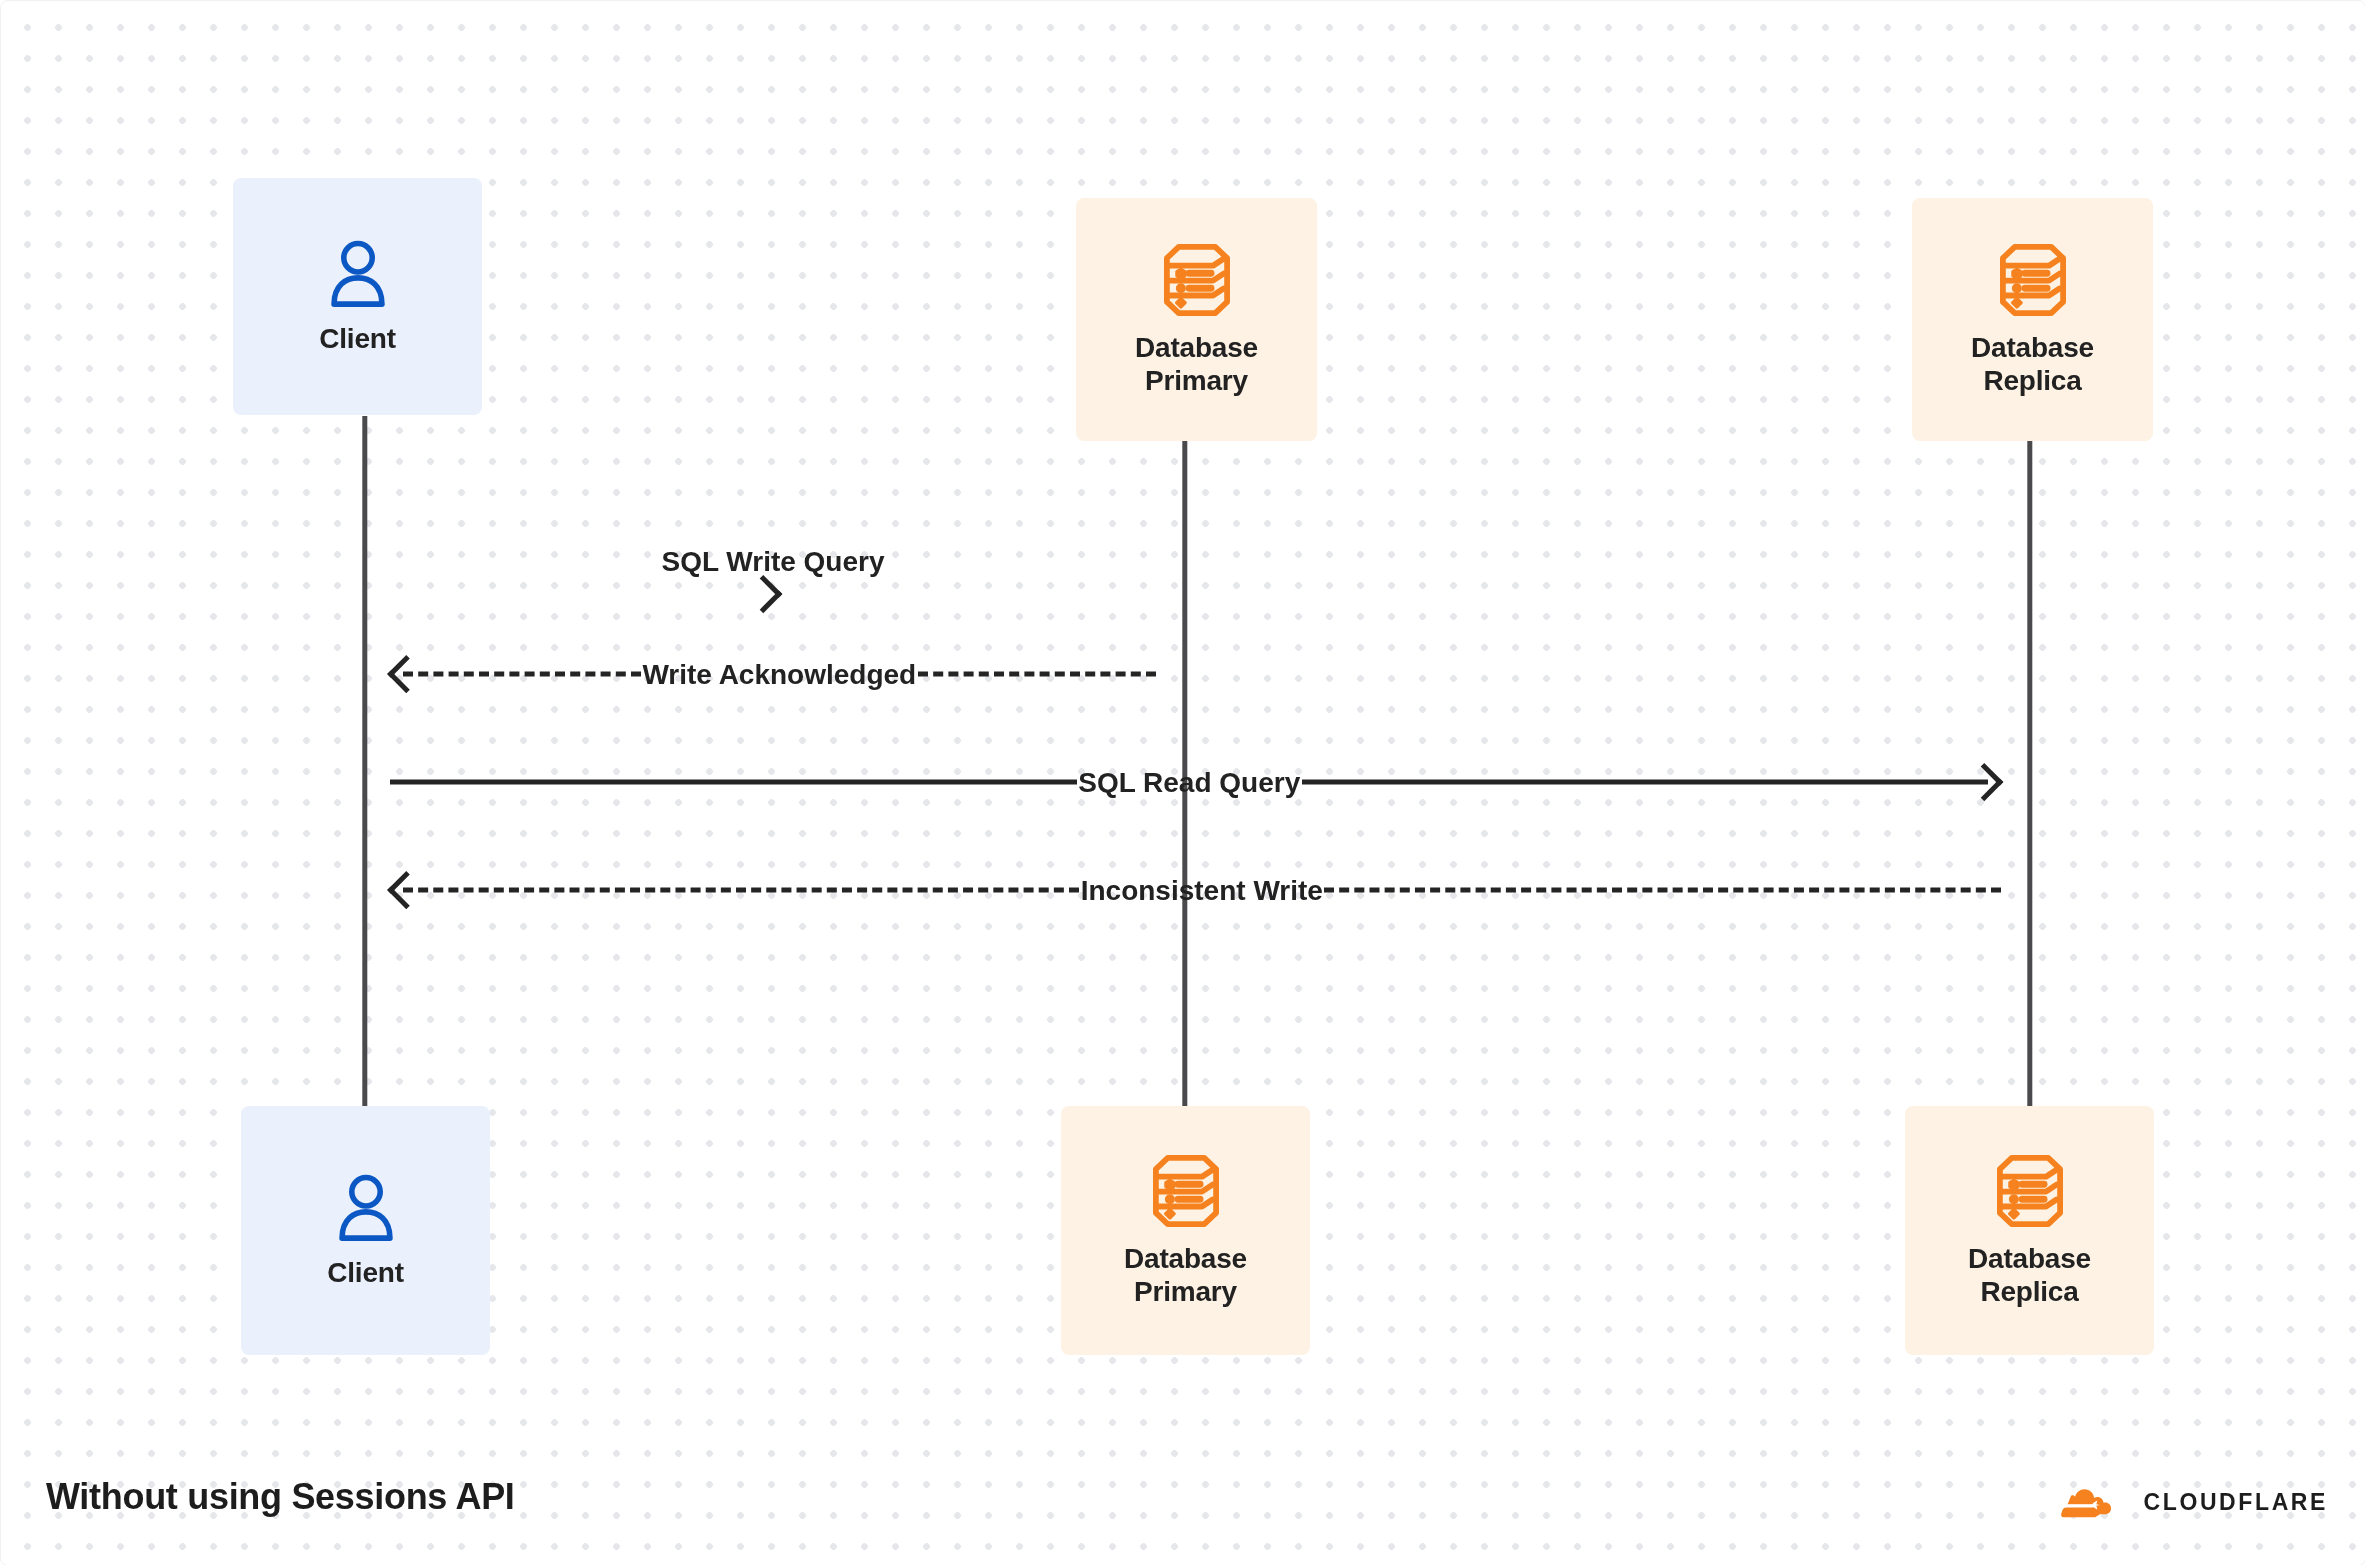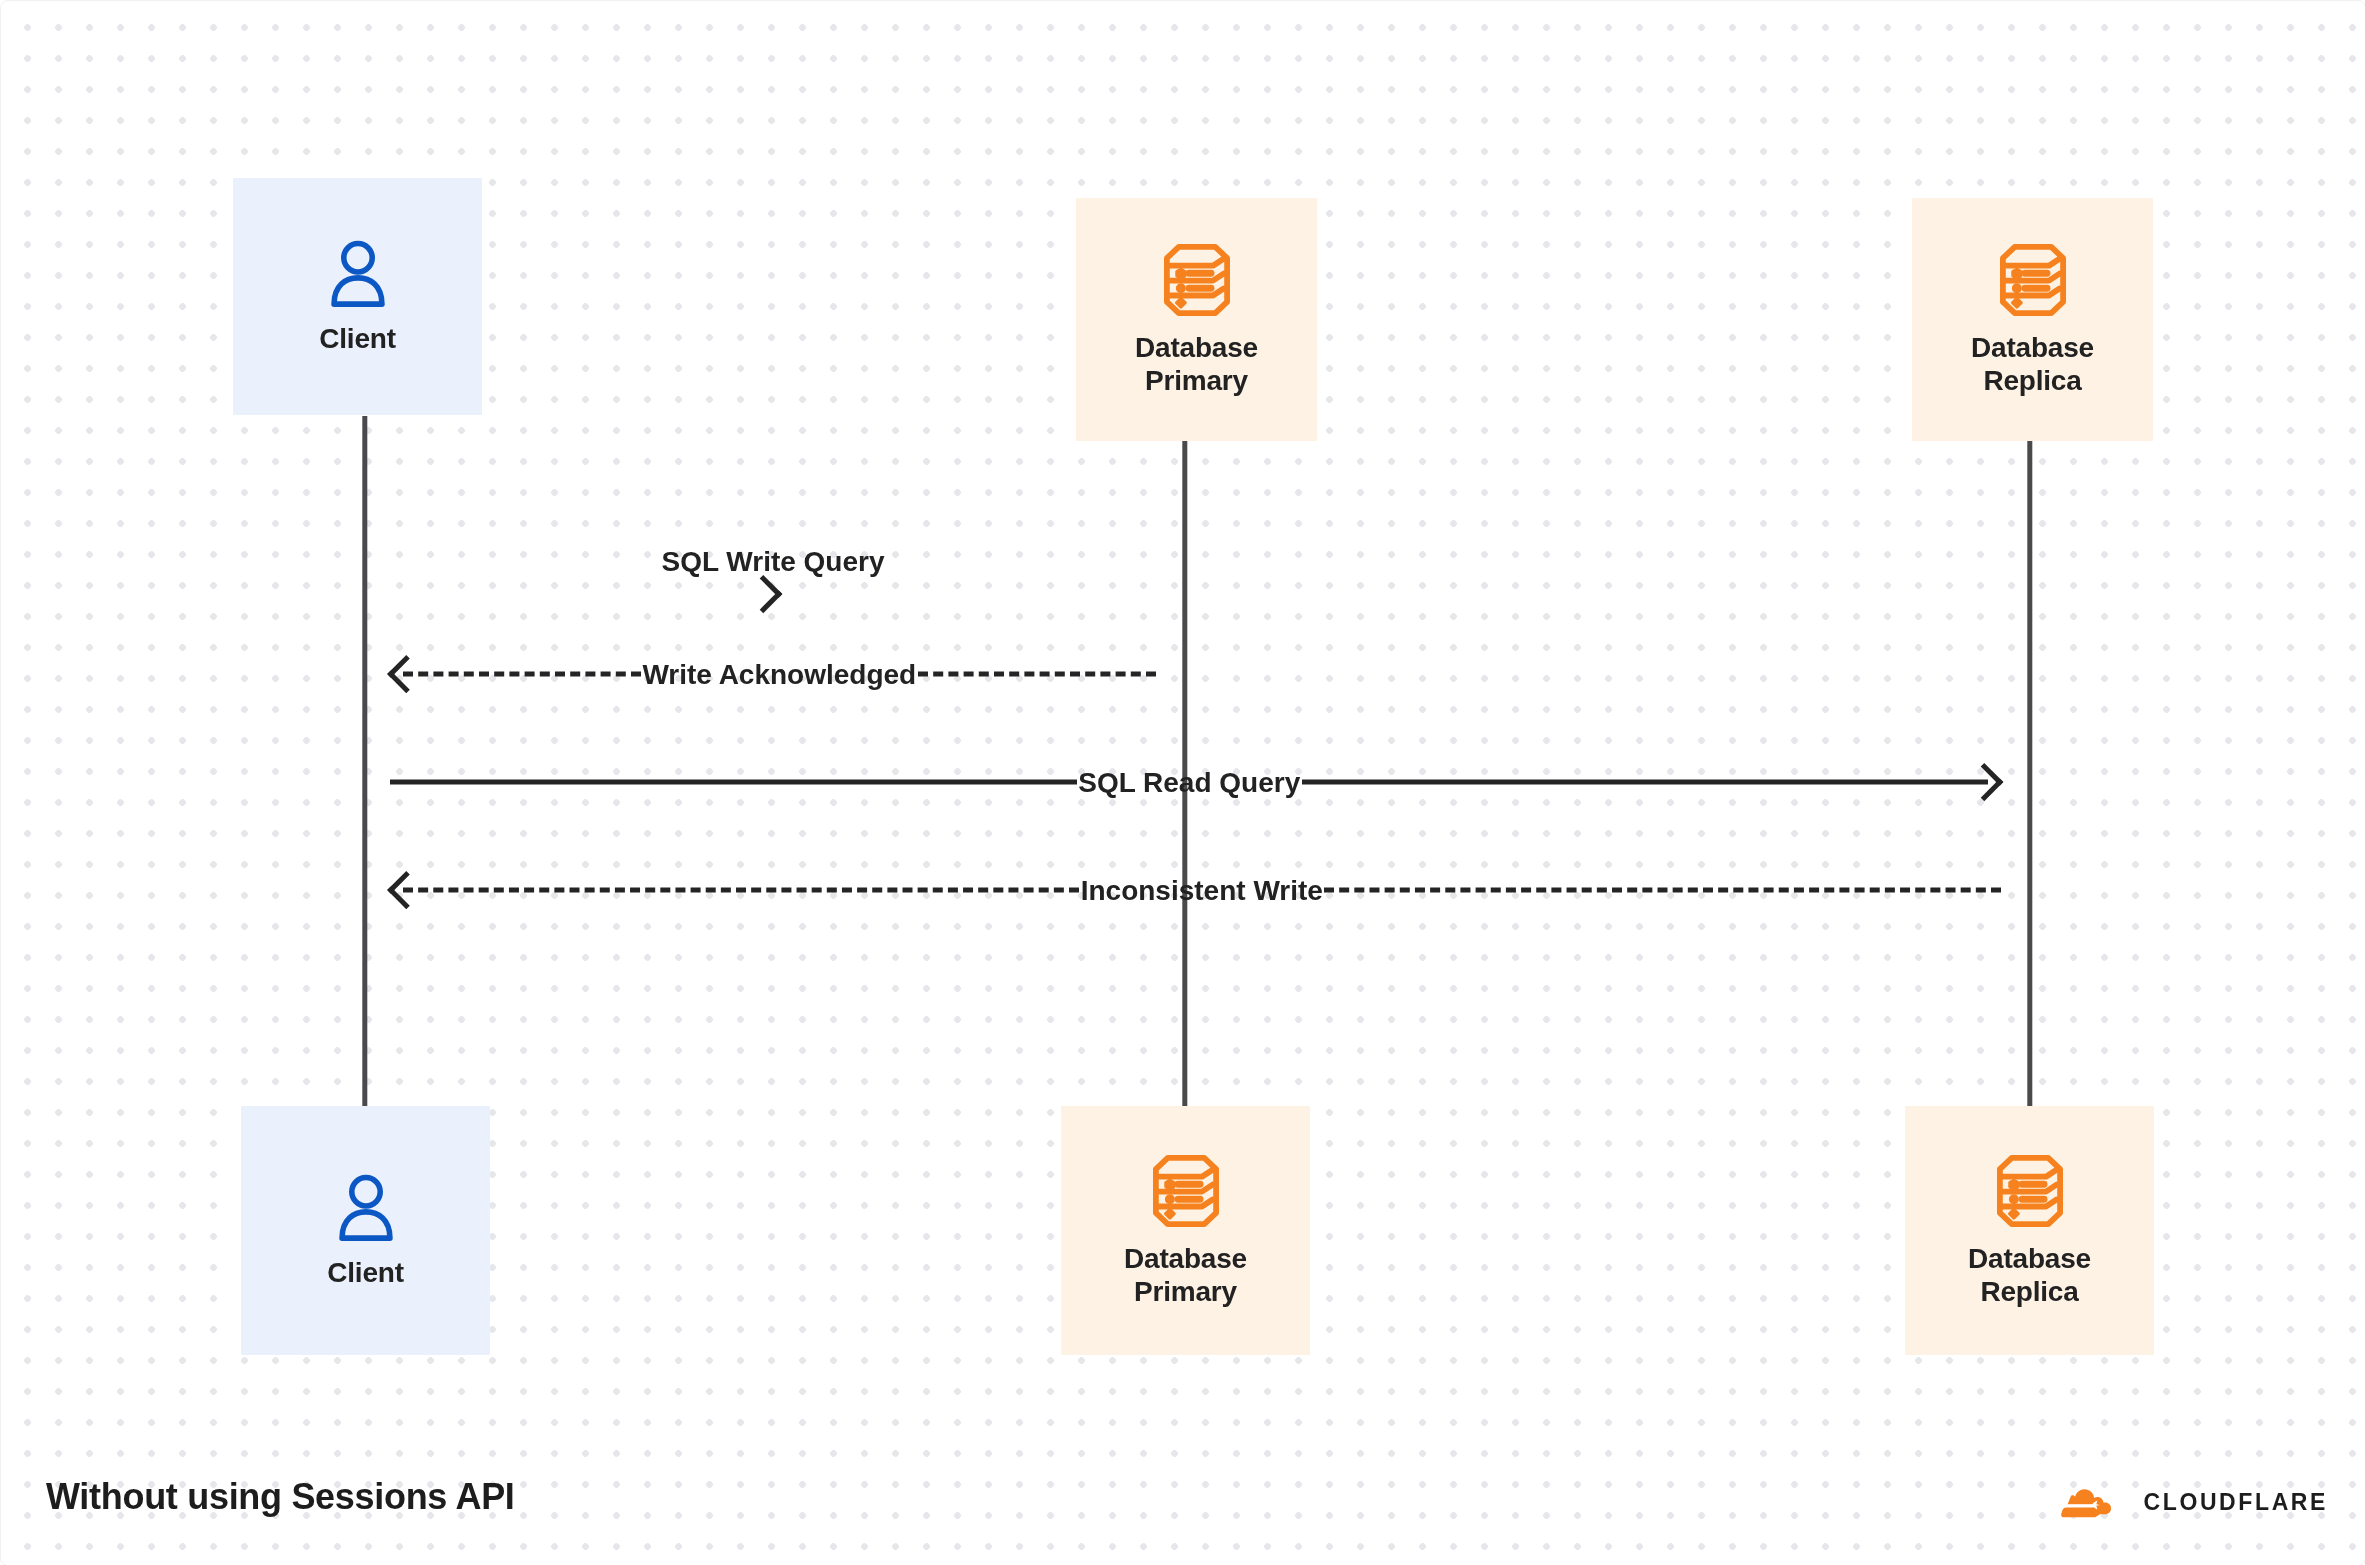--- a/index.html
+++ b/index.html
@@ -22,21 +22,21 @@
     font-family: "Liberation Sans", sans-serif;
   }
 
   
   .node {
     position: absolute;
     display: flex;
     flex-direction: column;
     align-items: center;
     justify-content: center;
-    border-radius: 1px;
+    border-radius: 8px;
     box-sizing: border-box;
   }
   .node.client   { background: #ebf1fc; }
   .node.db       { background: #fdf2e3; }
 
   .node .icon-wrap {
     display: flex;
     align-items: center;
     justify-content: center;
   }

